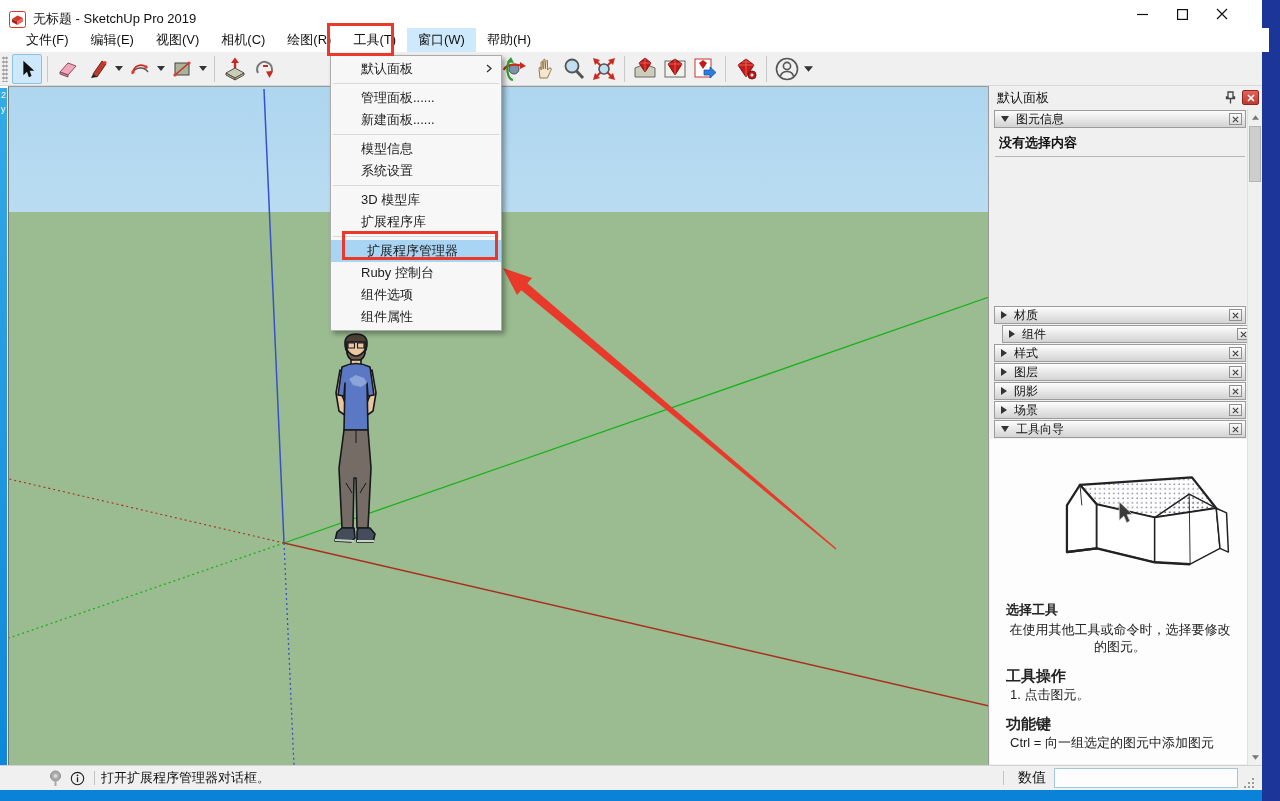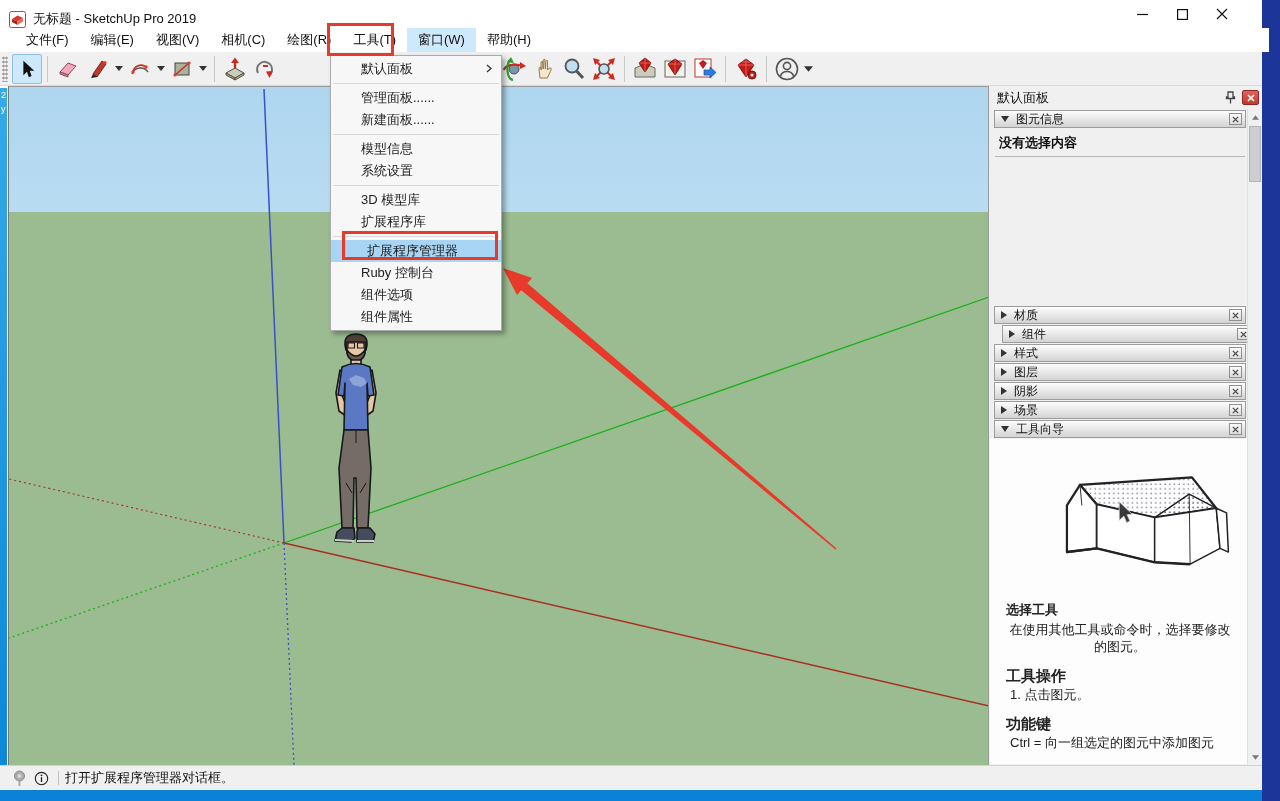--- a/index.html
+++ b/index.html
@@ -83,21 +83,21 @@
   .tg-p  { font-size:13px; line-height:17px; margin-top:2px;text-align:center; }
   .tg-step { font-size:13px; line-height:17px; padding-left:4px; }
 
   
   .pscroll { position:absolute; right:0; top:23px; width:15px; height:656px; background:#f0f0f0; border-left:1px solid #e0e0e0; }
   .pscroll .arrow { position:absolute; left:0; width:15px; height:16px; display:flex; align-items:center; justify-content:center; }
   .pscroll .thumb { position:absolute; left:1px; top:17px; width:12px; height:56px; background:#cdcdcd; border:1px solid #b5b5b5; }
 
   
   .statusbar { left:0; top:765px; width:1262px; height:25px; background:#f0f0f0; border-top:1px solid #d2d2d2;
-    display:flex; align-items:center; }
+    display:flex; align-items:center;padding-left:36px; }
   .sb-icon { width:22px; display:flex; align-items:center; justify-content:center; }
   .sb-sep { width:1px; height:14px; background:#c2c2c2; margin:0 6px; }
   .sb-msg { font-size:13px; color:#111; }
   .sb-right { position:absolute; right:6px; top:0; height:24px; display:flex; align-items:center; }
   .vcb-label { font-size:14px; color:#111; margin:0 8px 0 8px; }
   .vcb-input { width:184px; height:20px; border:1px solid #a3c6dd; background:#fdfdfd; font-size:12px; padding:0 4px; outline:none; }
   .grip { width:12px; height:12px; margin-left:6px; align-self:flex-end; }
 </style>
 </head>
 <body>
@@ -559,15 +559,30 @@
     </div>
     <div class="sb-icon">
       <svg width="15" height="15" viewBox="0 0 16 16">
         <circle cx="8" cy="8" r="6.6" fill="none" stroke="#222" stroke-width="1.2"></circle>
         <circle cx="8" cy="4.6" r="1" fill="#222"></circle>
         <rect x="7.3" y="6.6" width="1.4" height="5.2" fill="#222"></rect>
         </svg>
     </div>
     <div class="sb-sep"></div>
     <span class="sb-msg">打开扩展程序管理器对话框。</span>
+    <div class="sb-right">
+      <div class="sb-sep"></div>
+      <span class="vcb-label">数值</span>
+      <input class="vcb-input" value="" style="">
+      <svg class="grip" viewBox="0 0 12 12">
+        <g fill="#9a9a9a">
+            <rect x="8" y="8" width="2" height="2"></rect>
+            <rect x="8" y="4" width="2" height="2"></rect>
+            <rect x="4" y="8" width="2" height="2"></rect>
+            <rect x="8" y="0" width="2" height="2"></rect>
+            <rect x="0" y="8" width="2" height="2"></rect>
+            <rect x="4" y="4" width="2" height="2"></rect>
+          </g>
+        </svg>
+    </div>
   </div>
 
 </div>
 
 </body></html>

